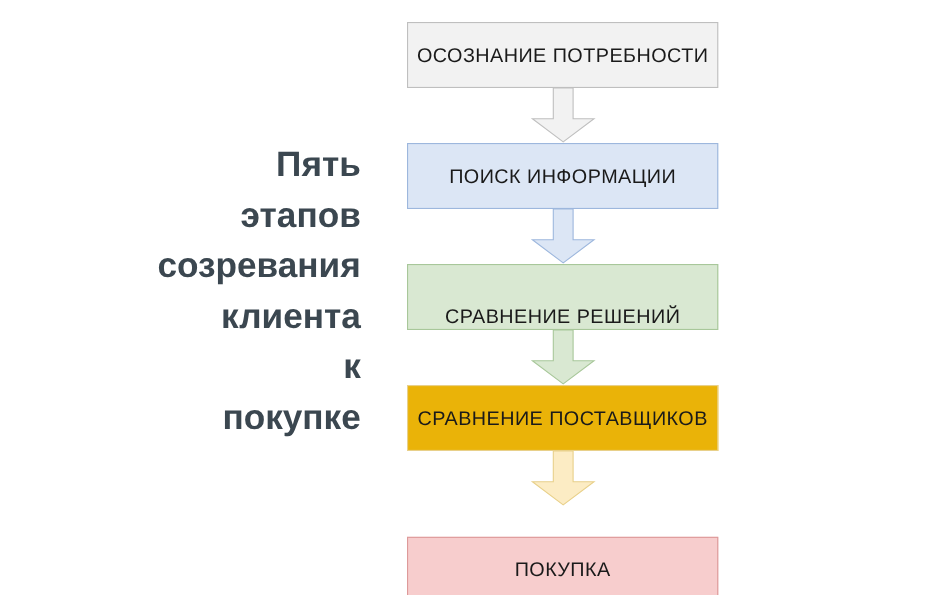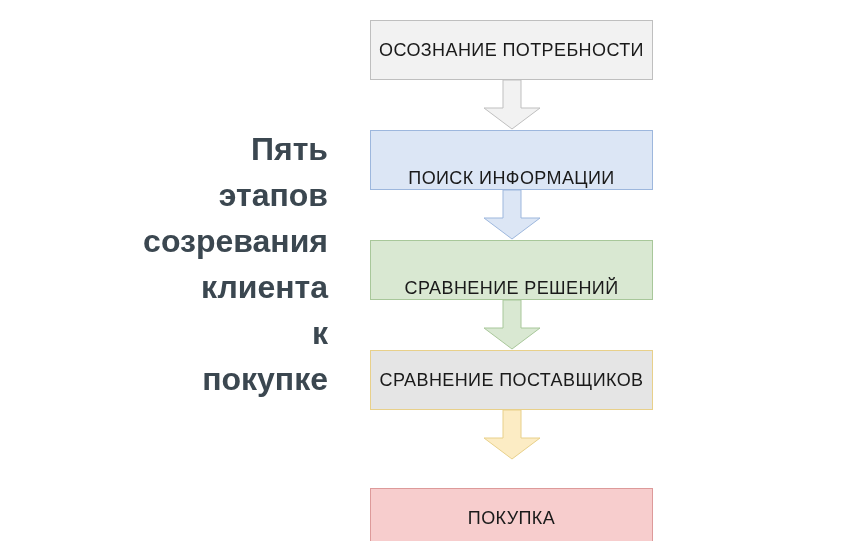--- a/index.html
+++ b/index.html
@@ -83,39 +83,39 @@
 
     <div class="node" style="top: 0px; background: rgb(242, 242, 242); border-color: rgb(191, 191, 191);">
       <span>ОСОЗНАНИЕ ПОТРЕБНОСТИ</span>
     </div>
     <div class="connector" style="top:60px;">
       <svg viewBox="0 0 62 50" preserveAspectRatio="none" aria-hidden="true">
         <polygon points="22,0 40,0 40,28 59,28 31,49 3,28 22,28" fill="#f2f2f2" stroke="#bfbfbf" stroke-width="1"></polygon>
       </svg>
     </div>
 
-    <div class="node" style="top: 110px; background: rgb(220, 230, 245); border-color: rgb(157, 183, 221); align-items: flex-end;">
+    <div class="node" style="top: 110px; background: rgb(220, 230, 245); border-color: rgb(157, 183, 221);">
       <span>ПОИСК ИНФОРМАЦИИ</span>
     </div>
     <div class="connector" style="top:170px;">
       <svg viewBox="0 0 62 50" preserveAspectRatio="none" aria-hidden="true">
         <polygon points="22,0 40,0 40,28 59,28 31,49 3,28 22,28" fill="#dce6f5" stroke="#9db7dd" stroke-width="1"></polygon>
       </svg>
     </div>
 
     <div class="node" style="top: 220px; background: rgb(217, 232, 210); border-color: rgb(168, 199, 154); align-items: flex-end;">
       <span>СРАВНЕНИЕ РЕШЕНИЙ</span>
     </div>
     <div class="connector" style="top:280px;">
       <svg viewBox="0 0 62 50" preserveAspectRatio="none" aria-hidden="true">
         <polygon points="22,0 40,0 40,28 59,28 31,49 3,28 22,28" fill="#d9e8d2" stroke="#a8c79a" stroke-width="1"></polygon>
       </svg>
     </div>
 
-    <div class="node" style="top: 330px; background: #e5e5e5; border-color: rgb(232, 208, 138);">
+    <div class="node" style="top: 330px; background: #eab308; border-color: rgb(232, 208, 138);">
       <span>СРАВНЕНИЕ ПОСТАВЩИКОВ</span>
     </div>
     <div class="connector" style="top:390px;">
       <svg viewBox="0 0 62 50" preserveAspectRatio="none" aria-hidden="true">
         <polygon points="22,0 40,0 40,28 59,28 31,49 3,28 22,28" fill="#fcecc4" stroke="#e8d08a" stroke-width="1"></polygon>
       </svg>
     </div>
 
     <div class="node" style="top: 440px; background: rgb(247, 205, 205); border-color: rgb(221, 154, 154); margin-top: 28px;">
       <span>ПОКУПКА</span>

